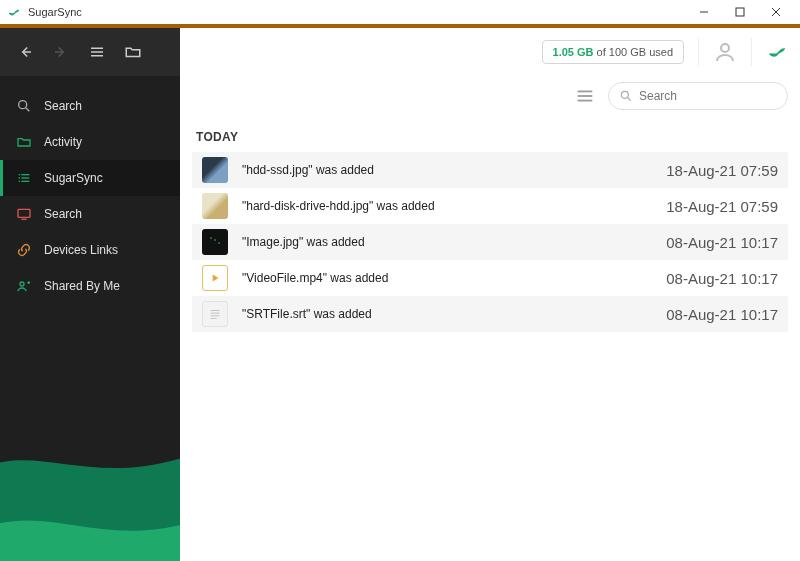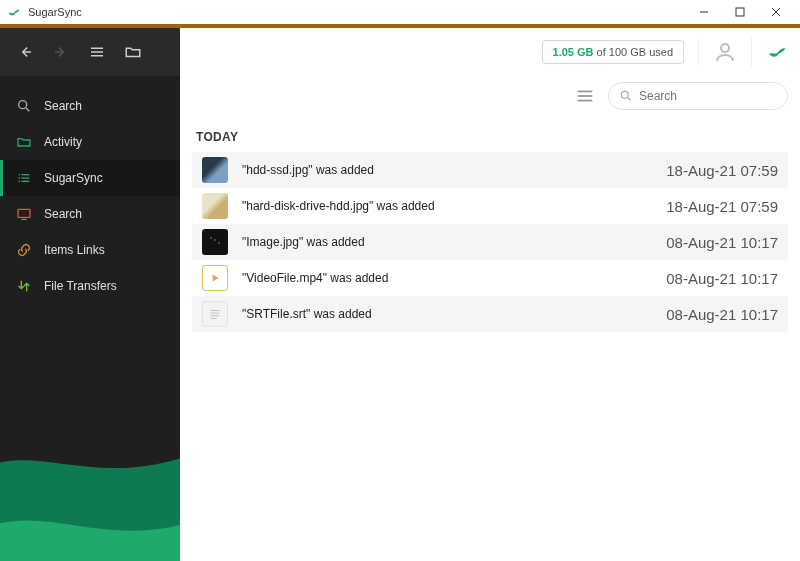--- a/index.html
+++ b/index.html
@@ -164,32 +164,32 @@
           </span>
         <span>Search</span>
       </div>
       <div class="nav-item">
         <span class="icon">
             <svg class="icon-link" width="16" height="16" viewBox="0 0 24 24" fill="none" stroke-width="2">
               <path d="M10 14a5 5 0 0 1 0-7l2-2a5 5 0 0 1 7 7l-1 1"></path>
               <path d="M14 10a5 5 0 0 1 0 7l-2 2a5 5 0 0 1-7-7l1-1"></path>
             </svg>
           </span>
-        <span>Items Links</span>
-      </div>
-      <div class="nav-item">
-        <span class="icon">
-            <svg class="icon-transfer" width="16" height="16" viewBox="0 0 24 24" fill="none" stroke-width="2">
-              <line x1="8" y1="4" x2="8" y2="16"></line>
-              <polyline points="4 12 8 16 12 12"></polyline>
-              <line x1="16" y1="20" x2="16" y2="8"></line>
-              <polyline points="12 12 16 8 20 12"></polyline>
-            </svg>
-          </span>
-        <span>File Transfers</span>
+        <span>Devices Links</span>
+      </div>
+      <div class="nav-item">
+        <span class="icon">
+            <svg class="icon-shared" width="16" height="16" viewBox="0 0 24 24" fill="none" stroke-width="2">
+              <circle cx="9" cy="9" r="3"></circle>
+              <path d="M3 20c0-3 3-5 6-5s6 2 6 5"></path>
+              <line x1="17" y1="7" x2="21" y2="7"></line>
+              <line x1="19" y1="5" x2="19" y2="9"></line>
+            </svg>
+          </span>
+        <span>Shared By Me</span>
       </div>
     </div>
 
     <svg class="sidebar-deco" viewBox="0 0 300 260">
       <path fill="#0f7a52" d="M0 120 C80 60 140 160 300 60 L300 260 0 260 Z"></path>
       <path fill="#1fa96b" d="M0 180 C90 120 150 220 300 130 L300 260 0 260 Z"></path>
     </svg>
   </div>
 
   <div class="content">

